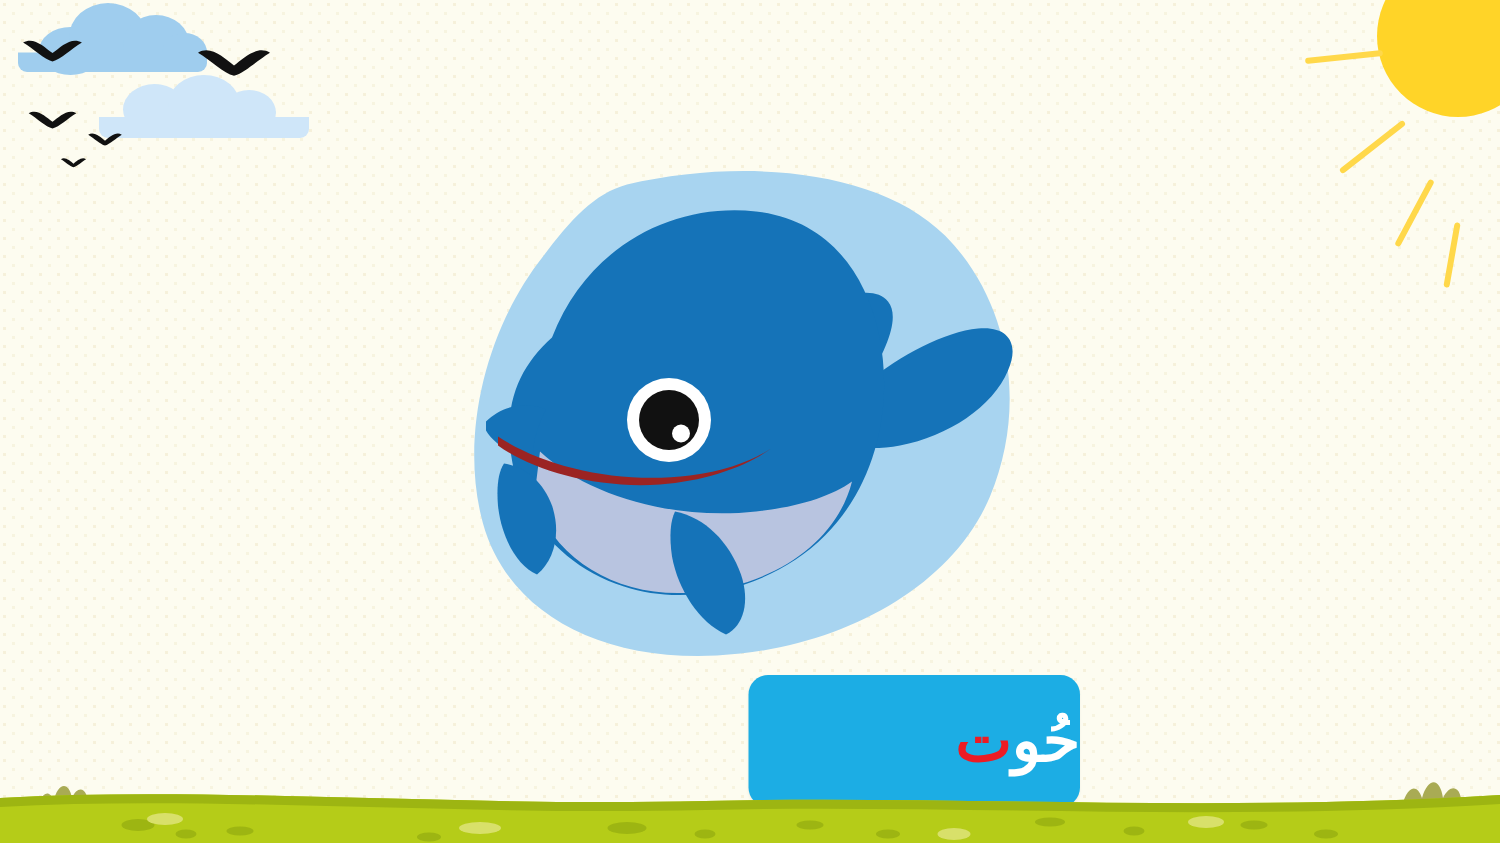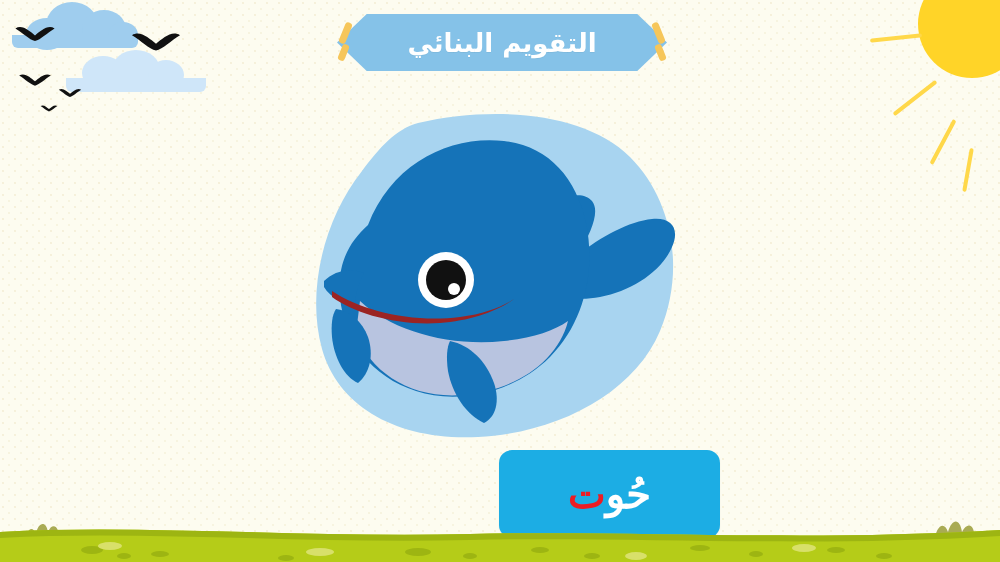--- a/index.html
+++ b/index.html
@@ -140,21 +140,21 @@
     gap: 12px;
   }
   .answer-btn {
     width: 221px;
     height: 88px;
     background: #1cade4;
     border: none;
     border-radius: 13px;
     display: flex;
     align-items: center;
-    justify-content: center;
+    justify-content: flex-start;
     cursor: pointer;
     padding: 0;
     direction: rtl;
     box-shadow: 0 1px 2px rgba(0,0,0,0.05);
   }
   .answer-word {
     font-size: 40px;
     font-weight: bold;
     color: #ffffff;
     line-height: 1;
@@ -220,28 +220,20 @@
     <svg viewBox="0 0 60 28" width="24" height="12" aria-hidden="true">
       <path d="M2 6 C12 0 22 10 30 16 C38 10 48 0 58 6 C48 12 38 22 30 24 C22 22 12 12 2 6 Z" fill="#111111"></path>
     </svg>
   </div>
   <div class="bird" style="left:40px;  top:98px; width:18px; height:9px;">
     <svg viewBox="0 0 60 28" width="18" height="9" aria-hidden="true">
       <path d="M2 6 C12 0 22 10 30 16 C38 10 48 0 58 6 C48 12 38 22 30 24 C22 22 12 12 2 6 Z" fill="#111111"></path>
     </svg>
   </div>
 
-  <div class="banner-wrap">
-    <div class="banner-ribbon rtl-shape"></div>
-    <div class="tick tick-l1"></div>
-    <div class="tick tick-l2"></div>
-    <div class="tick tick-r1"></div>
-    <div class="tick tick-r2"></div>
-    <div class="banner-title">التقويم البنائي</div>
-  </div>
 
   <div class="illustration">
     <svg viewBox="0 0 400 340" width="400" height="340" aria-hidden="true">
 
       <path d="M118 18 C196 0 286 8 330 52 C372 94 386 164 360 226
                C334 288 258 328 178 332 C98 336 38 302 22 244
                C6 186 24 114 62 66 C80 42 96 24 118 18 Z" fill="#a8d4f0"></path>
 
       <path d="M228 108 C258 92 282 84 292 96 C300 106 292 126 278 150
                C300 132 330 116 352 114 C372 112 380 124 372 142

